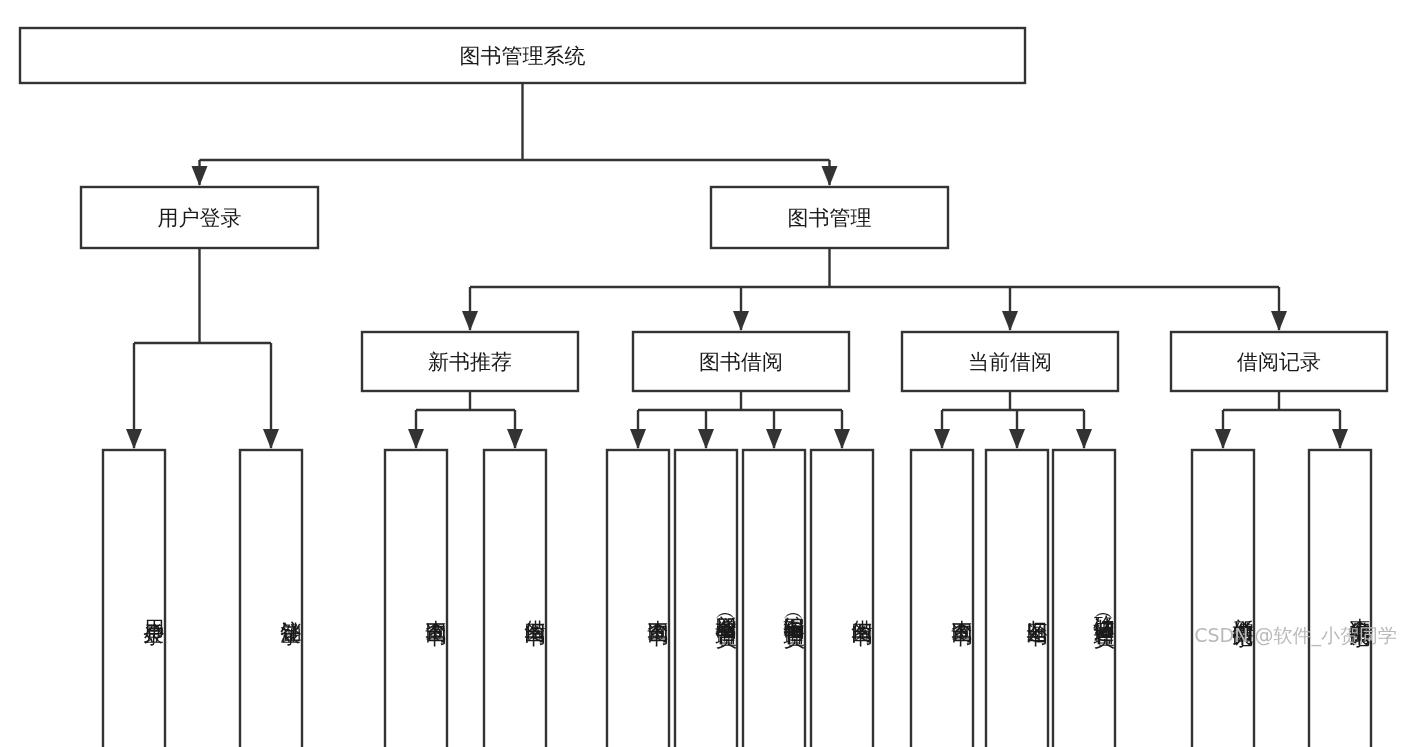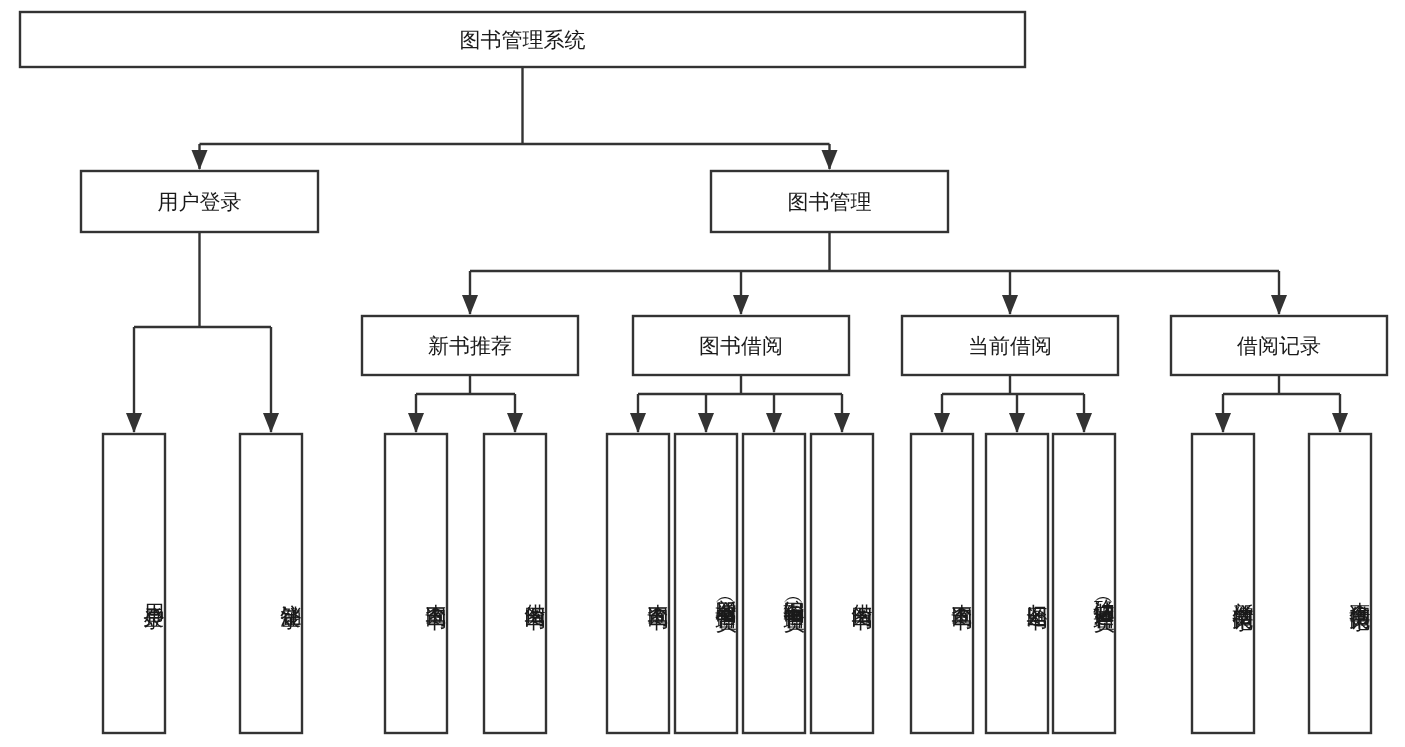--- a/index.html
+++ b/index.html
@@ -10,21 +10,21 @@
   body {
     width: 1405px;
     height: 747px;
     position: relative;
     font-family: "DejaVu Sans", "Liberation Sans", sans-serif;
     overflow: hidden;
   }
   #diagram-root {
     position: absolute;
     left: 0;
-    top: 0;
+    top: 16px;
     width: 1405px;
     height: 637px;
   }
   svg#tree-svg {
     display: block;
     width: 1405px;
     height: 747px;
   }
   .node-box {
     fill: #ffffff;
@@ -210,13 +210,14 @@
         <g>
           <rect x="1192" y="434" width="62" height="299" class="node-box"></rect>
           <foreignObject x="1193" y="435" width="60" height="297"><div xmlns="http://www.w3.org/1999/xhtml" class="leaf-label-div">新增借阅记录</div></foreignObject>
         </g>
         <g>
           <rect x="1309" y="434" width="62" height="299" class="node-box"></rect>
           <foreignObject x="1310" y="435" width="60" height="297"><div xmlns="http://www.w3.org/1999/xhtml" class="leaf-label-div">查询借阅记录</div></foreignObject>
         </g>
       </g>
   </svg>
+  <div class="watermark">CSDN @软件_小贺同学</div>
 </div>
 
 </body></html>

